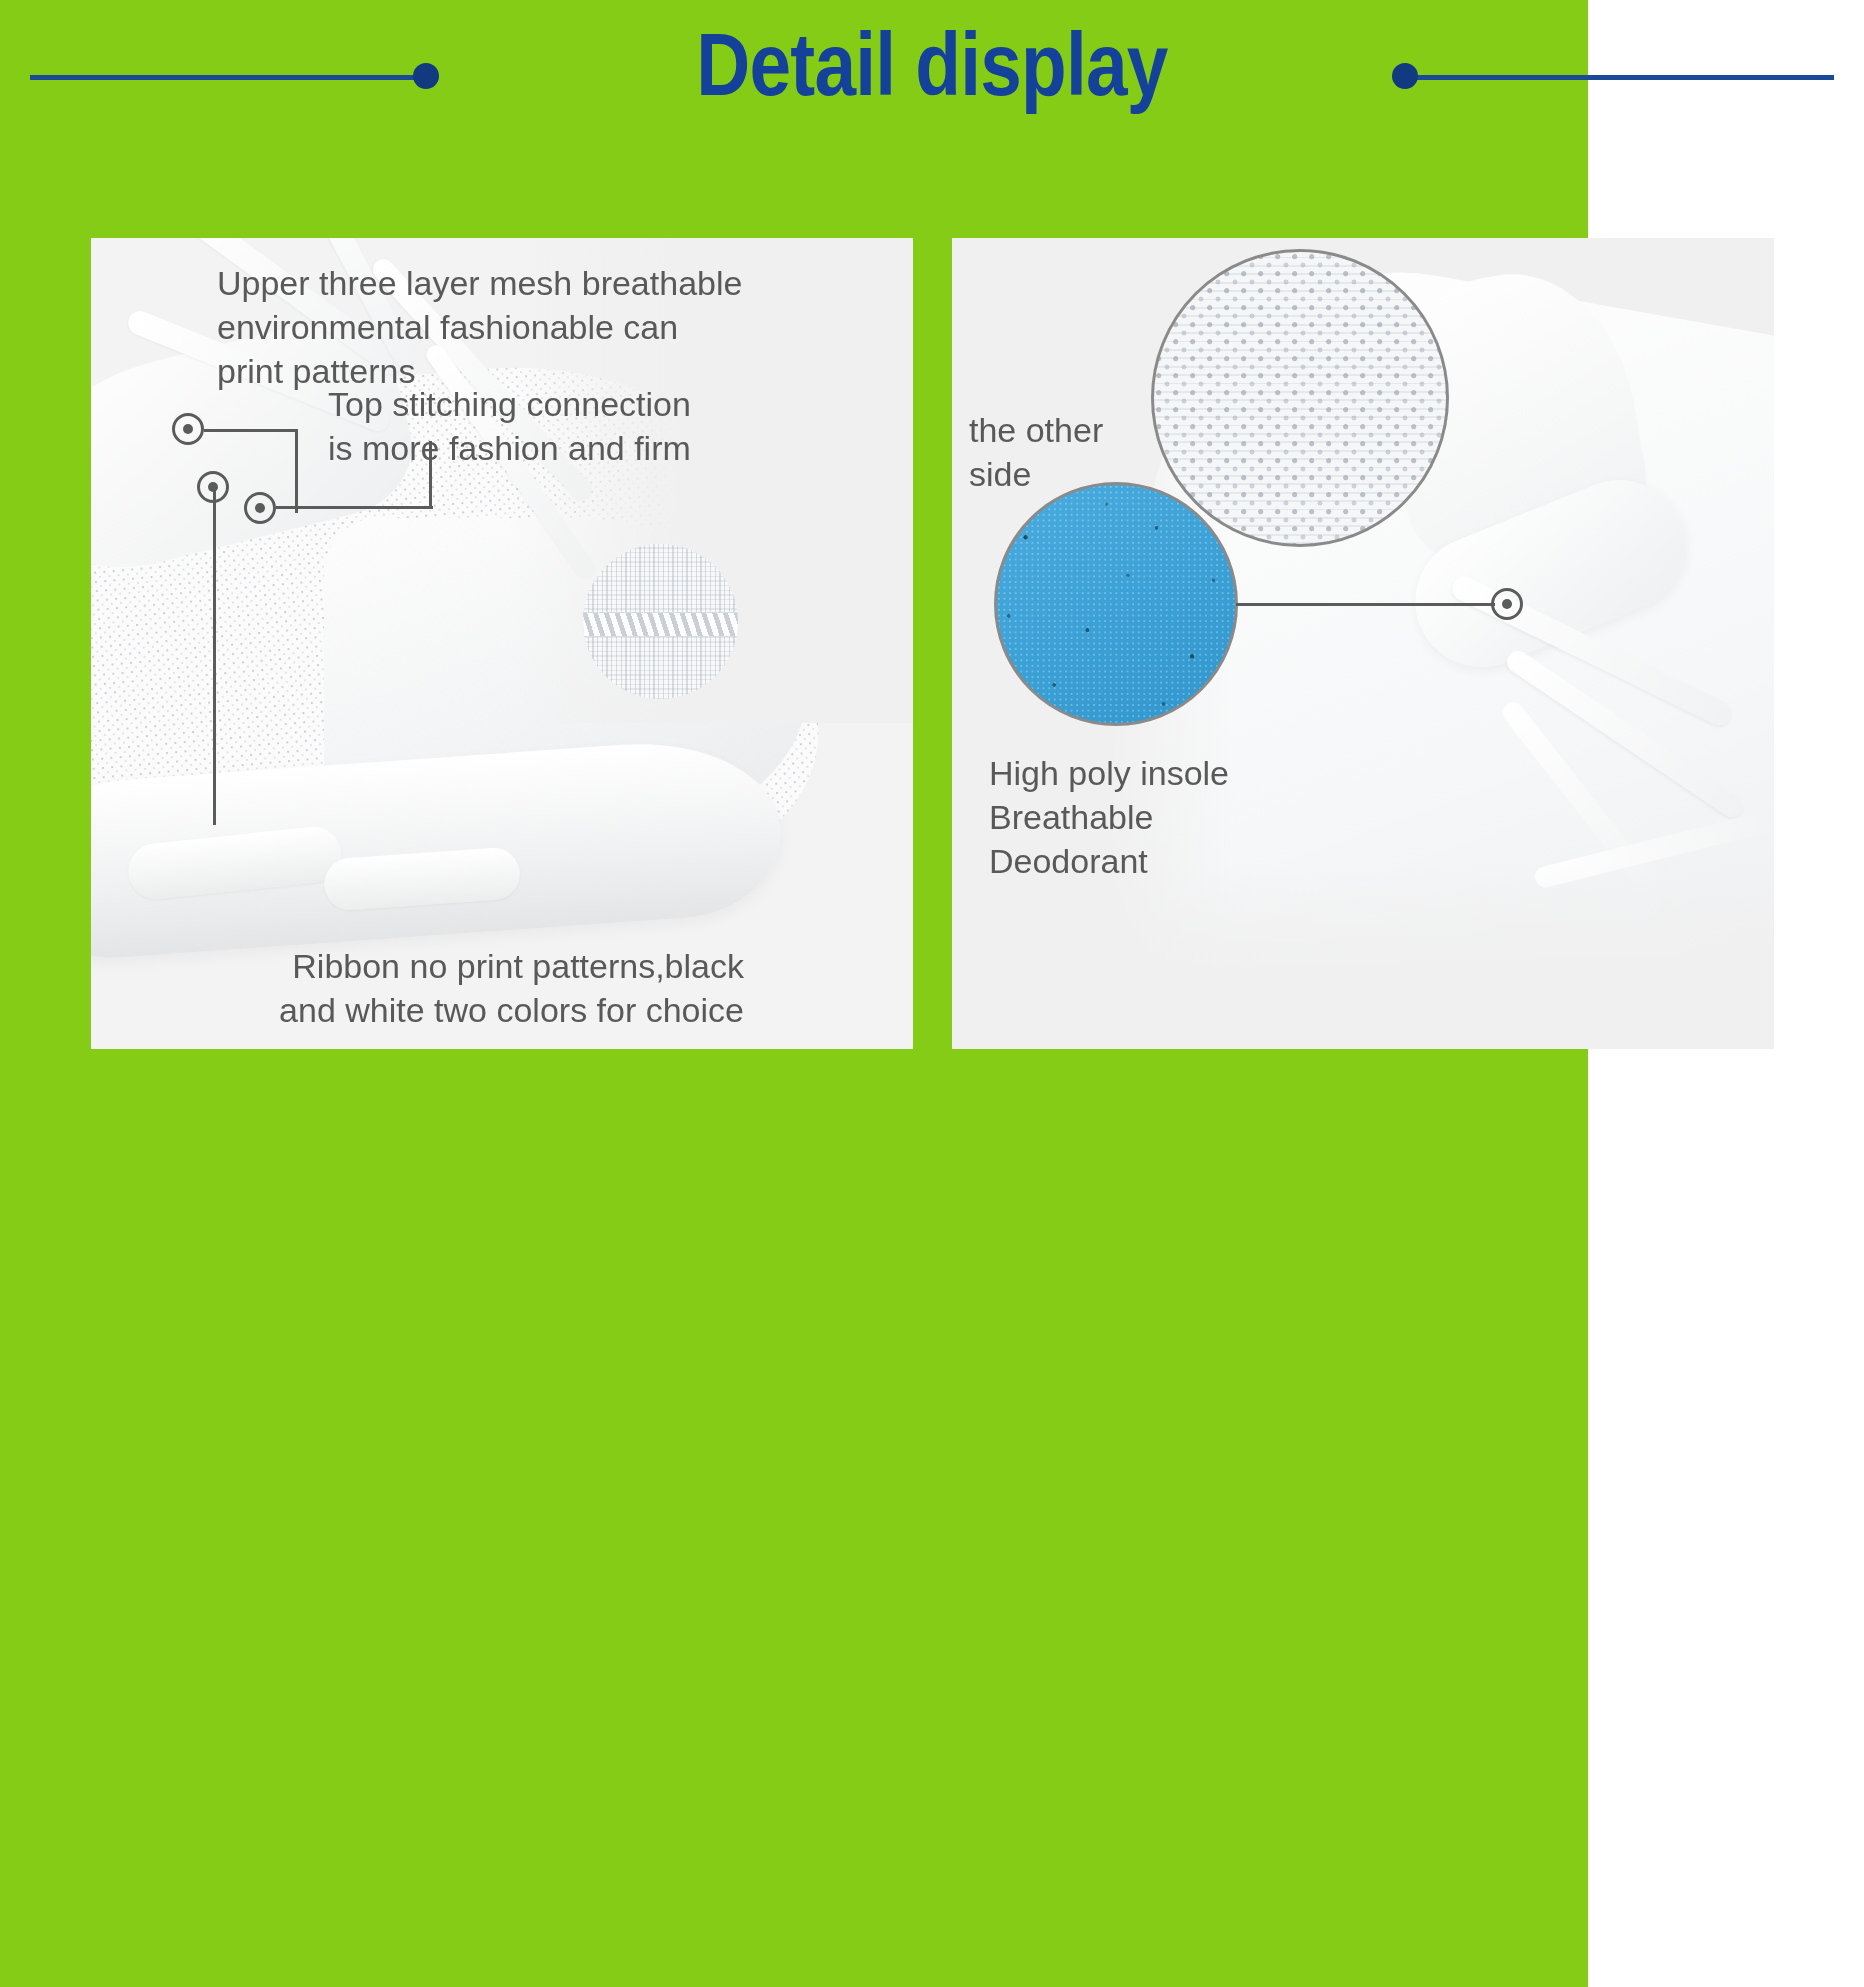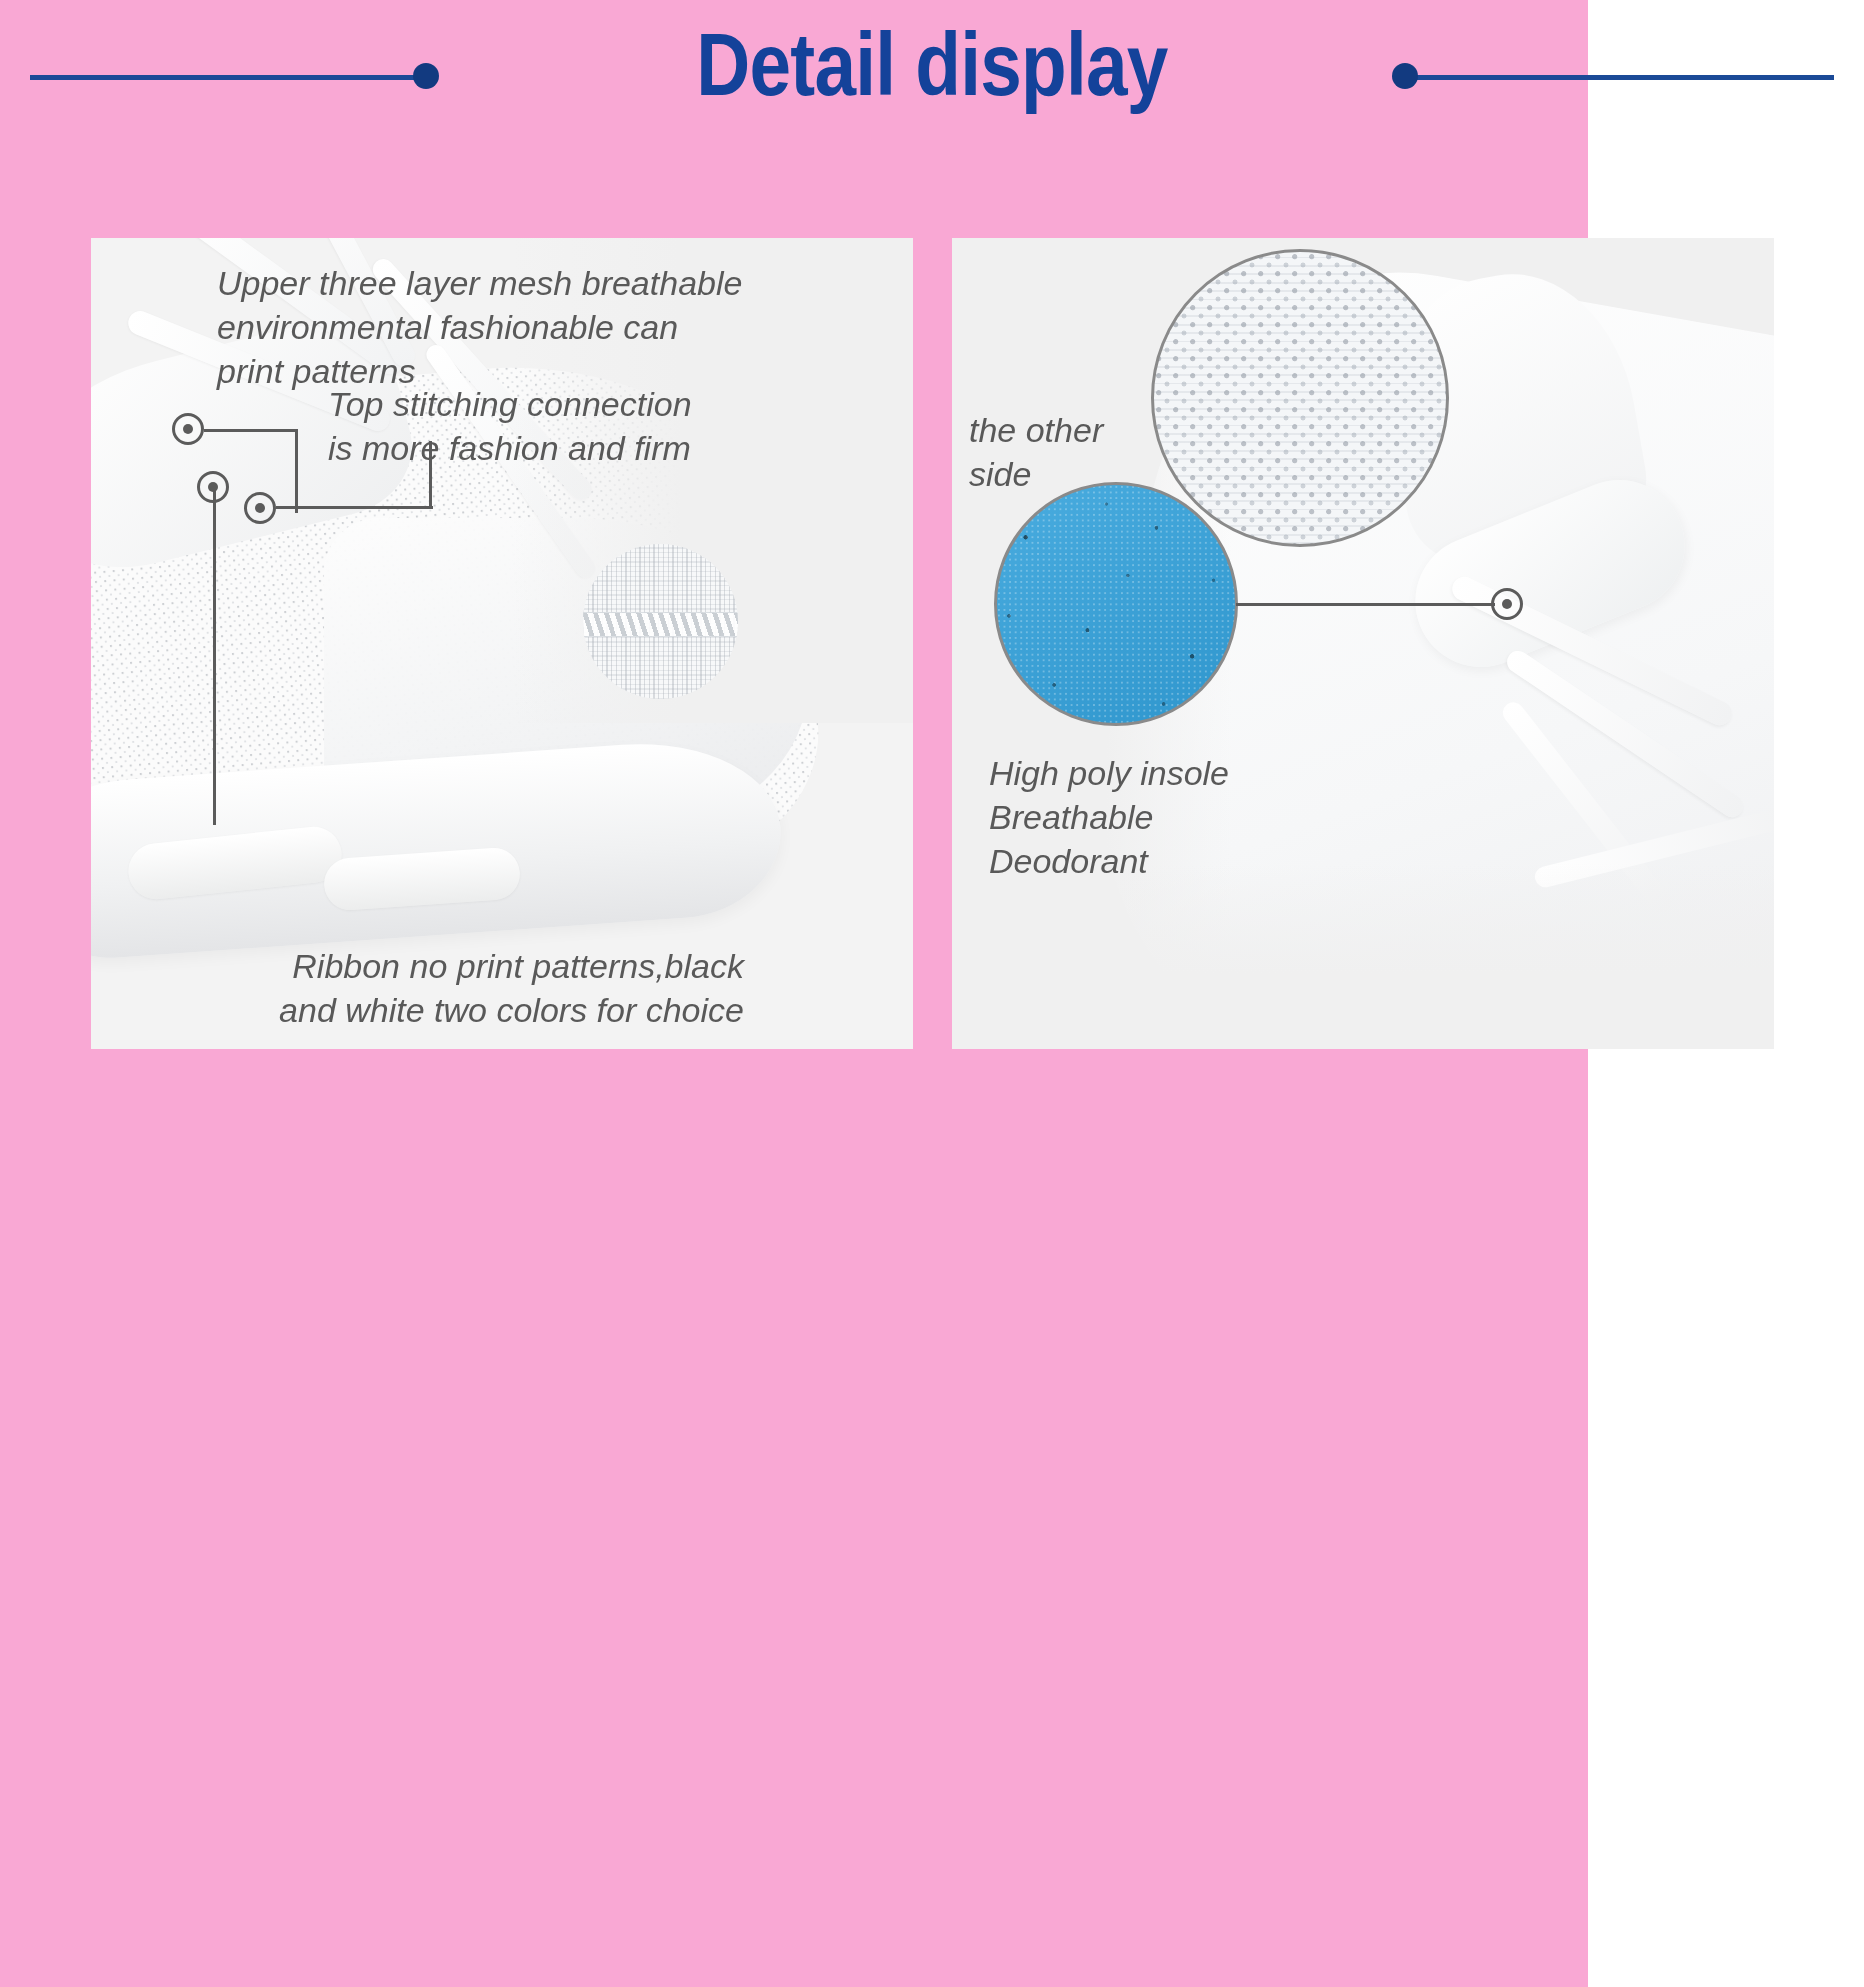--- a/index.html
+++ b/index.html
@@ -3,21 +3,21 @@
 <meta charset="utf-8">
 <title>Detail display</title>
 <style>
   * { box-sizing: border-box; margin: 0; padding: 0; }
   html, body {
     width: 1864px; height: 1988px;
     background: #ffffff;
     font-family: "Liberation Sans", sans-serif;
     overflow: hidden;
   }
-  .page { position: relative; width: 1588px; height: 1988px; background:#f9a8d4; }
+  .page { position: relative; width: 1588px; height: 1988px; background:#84cc16; }
 
   
   .header {
     position: absolute; left: 0; top: 0; width: 1864px; height: 157px;
   }
   .rule-left, .rule-right {
     position: absolute; top: 75px; height: 4.7px; background: #1b4a97;
   }
   .rule-left  { left: 30px;  width: 392px; }
   .rule-right { right: 30px; width: 424px; }
@@ -39,21 +39,21 @@
   
   .grid {
     position: absolute; left: 91px; top: 238px;
     width: 1684px; height: 1641px;
     display: grid;
     grid-template-columns: 822px 822px;
     grid-template-rows: 811px 811px;
     gap: 18.6px 39px;
   }
   .panel {
-    position: relative; background: #f0f0f0; overflow: hidden; font-style: italic;
+    position: relative; background: #f0f0f0; overflow: hidden;
   }
 
   
   .photo { position: absolute; inset: 0; overflow: hidden; }
 
   
   .mesh-tex {
     background-color: #fbfbfb;
     background-image:
       radial-gradient(circle at 1.9px 1.9px, rgba(170,175,182,.55) 1px, transparent 1.5px),

